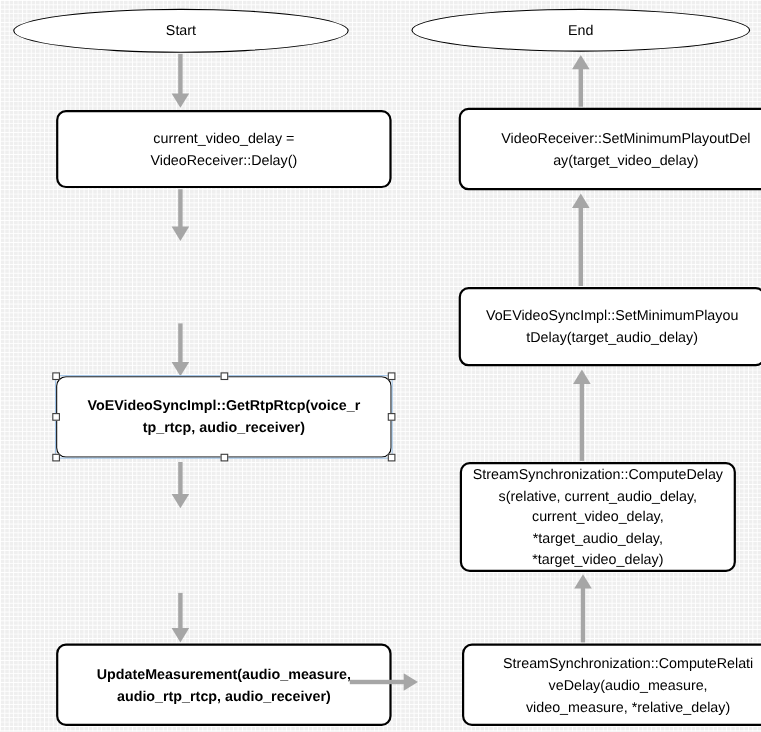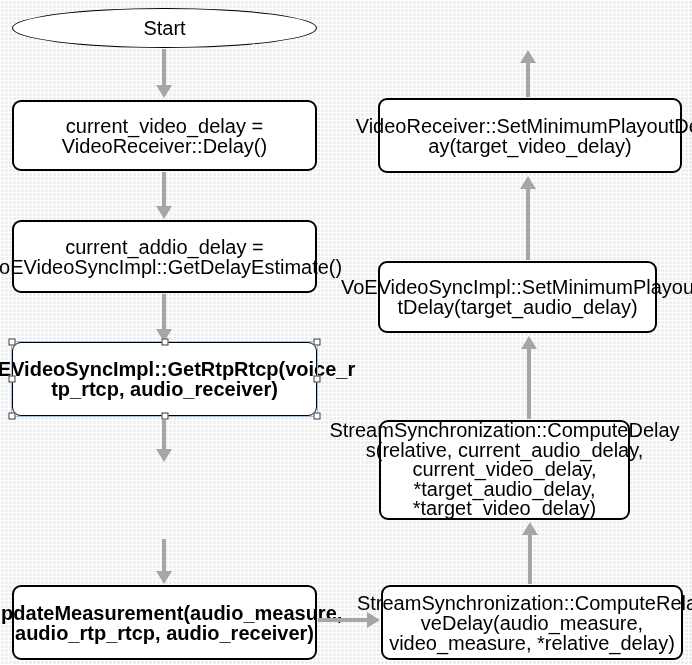--- a/index.html
+++ b/index.html
@@ -22,23 +22,23 @@
       linear-gradient(var(--grid-major) 1px, transparent 1px),
       linear-gradient(90deg, var(--grid-major) 1px, transparent 1px);
     background-size:4px 4px,4px 4px,16px 16px,16px 16px;
   }
   .shape {
     position:absolute; box-sizing:border-box;
     background:var(--shape-fill);
     border:2px solid var(--shape-border);
     display:flex; align-items:center; justify-content:center;
     text-align:center; color:var(--text);
-    font-size:20px; line-height:20px;
-  }
-  .box { border-radius:9px; }
+    font-size:13px; line-height:20px;
+  }
+  .box { border-radius:9px;margin-left:39px; }
   .ellipse { border-radius:50%; border-width:1.7px; }
   .selected { border-width:1.2px; }
   .shape-text { white-space:pre-line; }
   .lines5 { line-height:19.5px; }
 
   
   .n-start { left:12px;  top:8px;   width:305px; height:40px; }
   .n-b1    { left:12px;  top:100px; width:305px; height:71px; }
   .n-b2    { left:12px;  top:220px; width:305px; height:73px; }
   .n-b3    { left:12px;  top:342px; width:305px; height:74px;font-weight:bold; }
@@ -110,24 +110,20 @@
   <div class="shape box n-b1">
     <span class="shape-text">current_video_delay =
 VideoReceiver::Delay()</span>
   </div>
 
   <div class="arrow arrow-down a2">
     <div class="shaft"></div>
     <div class="head"></div>
   </div>
 
-  <div class="shape box n-b2">
-    <span class="shape-text">current_addio_delay =
-VoEVideoSyncImpl::GetDelayEstimate()</span>
-  </div>
 
   <div class="arrow arrow-down a3">
     <div class="shaft"></div>
     <div class="head"></div>
   </div>
 
   <div class="shape box selected n-b3">
     <span class="shape-text">VoEVideoSyncImpl::GetRtpRtcp(voice_r
 tp_rtcp, audio_receiver)</span>
     <div class="selection-rect">
@@ -156,20 +152,23 @@
   <div class="shape box n-b5">
     <span class="shape-text">UpdateMeasurement(audio_measure,
 audio_rtp_rtcp, audio_receiver)</span>
   </div>
 
   <div class="arrow arrow-right a6">
     <div class="shaft"></div>
     <div class="head"></div>
   </div>
 
+  <div class="shape ellipse n-end">
+    <span class="shape-text">End</span>
+  </div>
 
   <div class="arrow arrow-up u1">
     <div class="shaft"></div>
     <div class="head"></div>
   </div>
 
   <div class="shape box n-r1">
     <span class="shape-text">VideoReceiver::SetMinimumPlayoutDel
 ay(target_video_delay)</span>
   </div>

